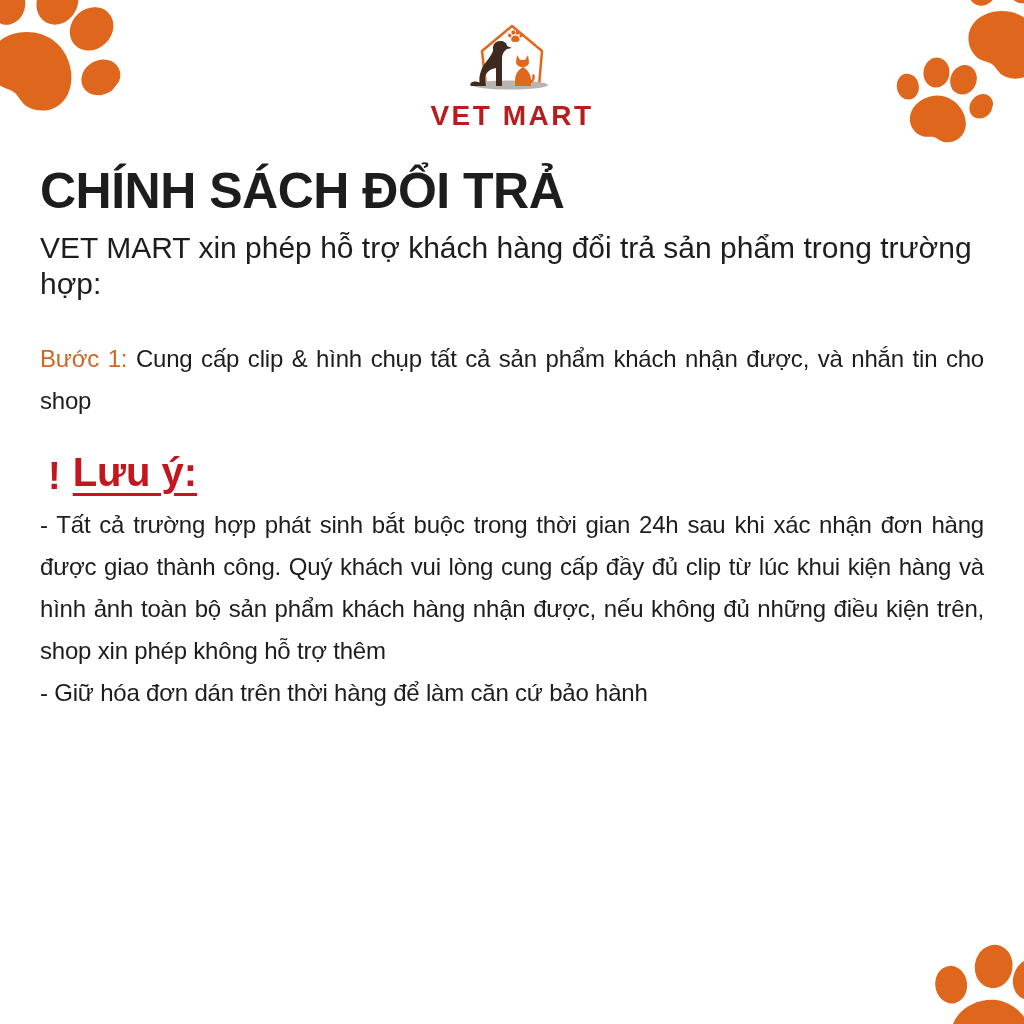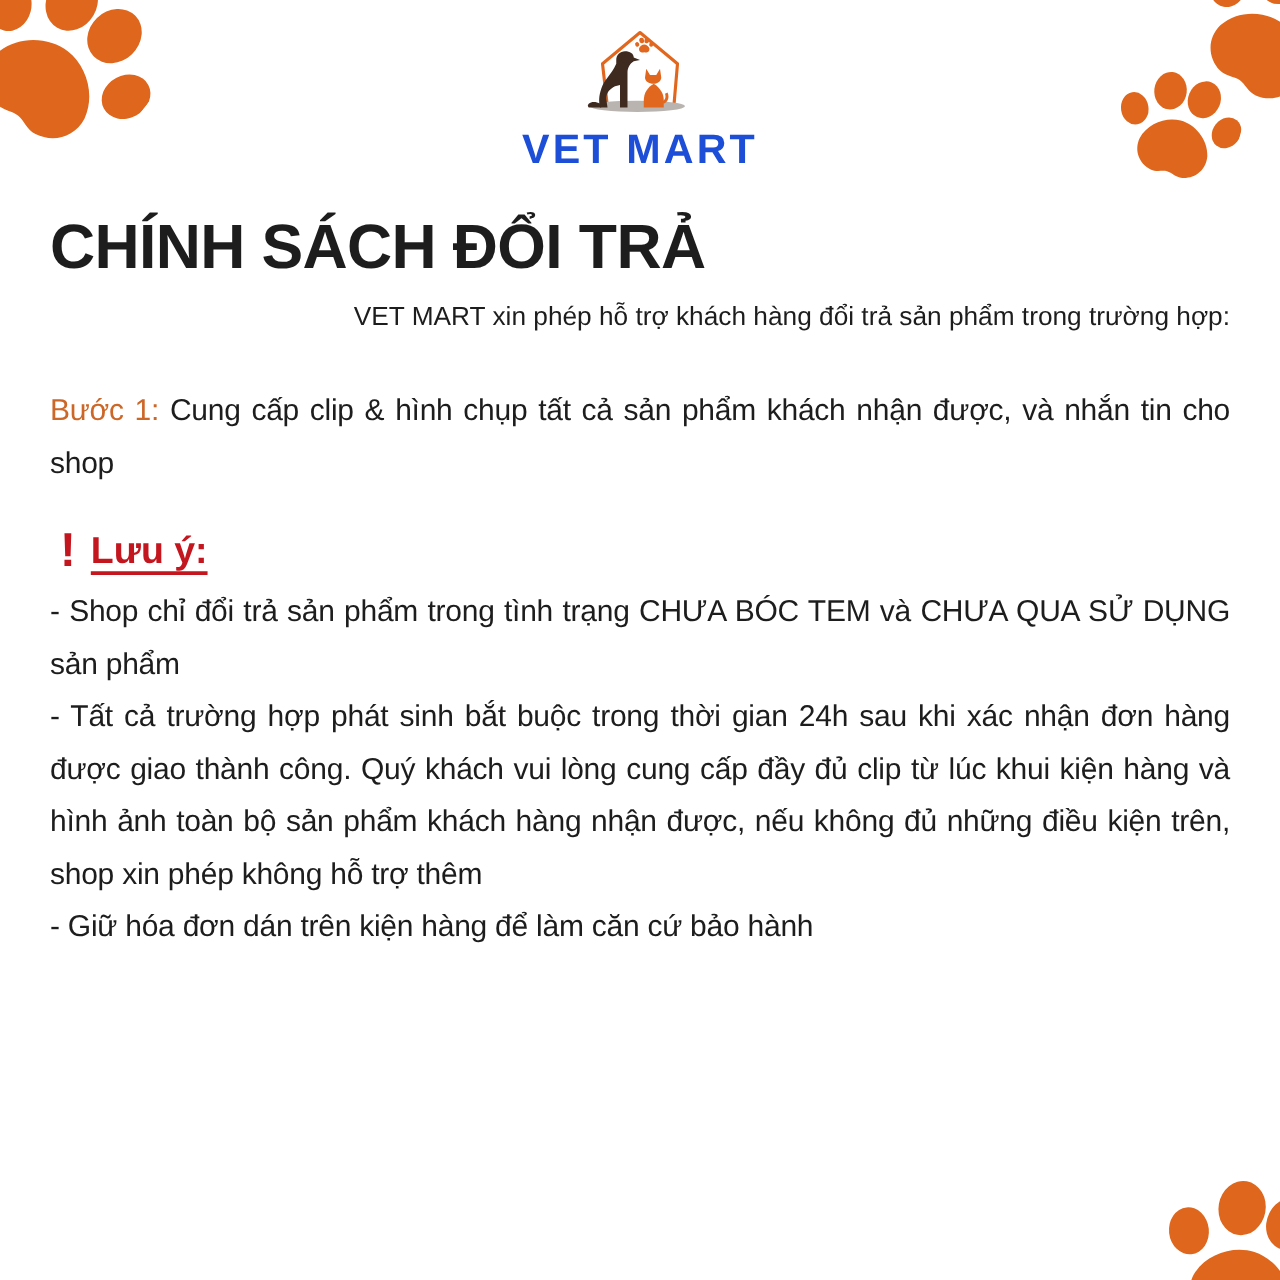--- a/index.html
+++ b/index.html
@@ -16,46 +16,46 @@
   .decor-paw { position:absolute; color:#DE671D; pointer-events:none; }
   .paw-tl { left:-30px;  top:-30px;    width:155px; height:155px; transform:rotate(38deg); }
   .paw-trc{ right:-62px; top:-44px;    width:135px; height:135px; transform:rotate(35deg); }
   .paw-tr { right:32px;  top:52px;     width:100px; height:100px; transform:rotate(15deg); }
   .paw-br { right:-48px; bottom:-58px; width:145px; height:145px; transform:rotate(18deg); }
 
   
   .logo { padding-top:20px; text-align:center; }
   .logo-mark { width:150px; height:78px; display:block; margin:0 auto; }
   .brand {
-    font-size:33px; font-weight:bold; color:#1d4ed8;
+    font-size:28px; font-weight:bold; color:#b91c1c;
     letter-spacing:2.5px; margin-top:2px;
   }
 
   
   .content { padding:0 40px; }
   .page-title {
     font-size:50px; font-weight:bold; color:#1d1d1d;
     margin:30px 0 10px 0; letter-spacing:-0.5px;
   }
-  .intro { font-size:21px; line-height:36px; margin:0;text-align:right; }
+  .intro { font-size:30px; line-height:36px; margin:0; }
   .steps { margin-top:36px; }
   .para {
     font-size:24px; line-height:42px; margin:0;
     text-align:justify; text-align-last:left; letter-spacing:-0.2px;
   }
   .step-label { color:#CD6727; }
   .fee-note { margin-top:0; }
 
   .notice-head { margin:28px 0 6px 0; padding-left:8px; }
   .excl {
     color:#C4161E; font-weight:bold; font-size:38px;
     margin-right:12px; vertical-align:-3px;
   }
   .notice-label {
-    color:#C4161E; font-weight:bold; font-size:30px;
+    color:#C4161E; font-weight:bold; font-size:40px;
     text-decoration:underline; text-underline-offset:7px;
     text-decoration-thickness:2.5px;
   }
 </style>
 </head>
 <body>
 
 <svg width="0" height="0" style="position:absolute" aria-hidden="true">
   <defs>
     <symbol id="paw" viewBox="0 0 100 100">
@@ -115,17 +115,16 @@
 
   <div class="steps">
     <p class="para"><span class="step-label">Bước 1:</span> <span>Cung cấp clip &amp; hình chụp tất cả sản phẩm khách nhận được, và nhắn tin cho shop</span></p>
   </div>
 
   <div class="notice-head">
     <span class="excl">!</span><span class="notice-label">Lưu ý:</span>
   </div>
 
   <div>
-    <p class="para">- Shop chỉ đổi trả sản phẩm trong tình trạng CHƯA BÓC TEM và CHƯA QUA SỬ DỤNG sản phẩm</p>
     <p class="para">- Tất cả trường hợp phát sinh bắt buộc trong thời gian 24h sau khi xác nhận đơn hàng được giao thành công. Quý khách vui lòng cung cấp đầy đủ clip từ lúc khui kiện hàng và hình ảnh toàn bộ sản phẩm khách hàng nhận được, nếu không đủ những điều kiện trên, shop xin phép không hỗ trợ thêm</p>
-    <p class="para">- Giữ hóa đơn dán trên kiện hàng để làm căn cứ bảo hành</p>
+    <p class="para">- Giữ hóa đơn dán trên thời hàng để làm căn cứ bảo hành</p>
   </div>
 </div>
 
 </body></html>

